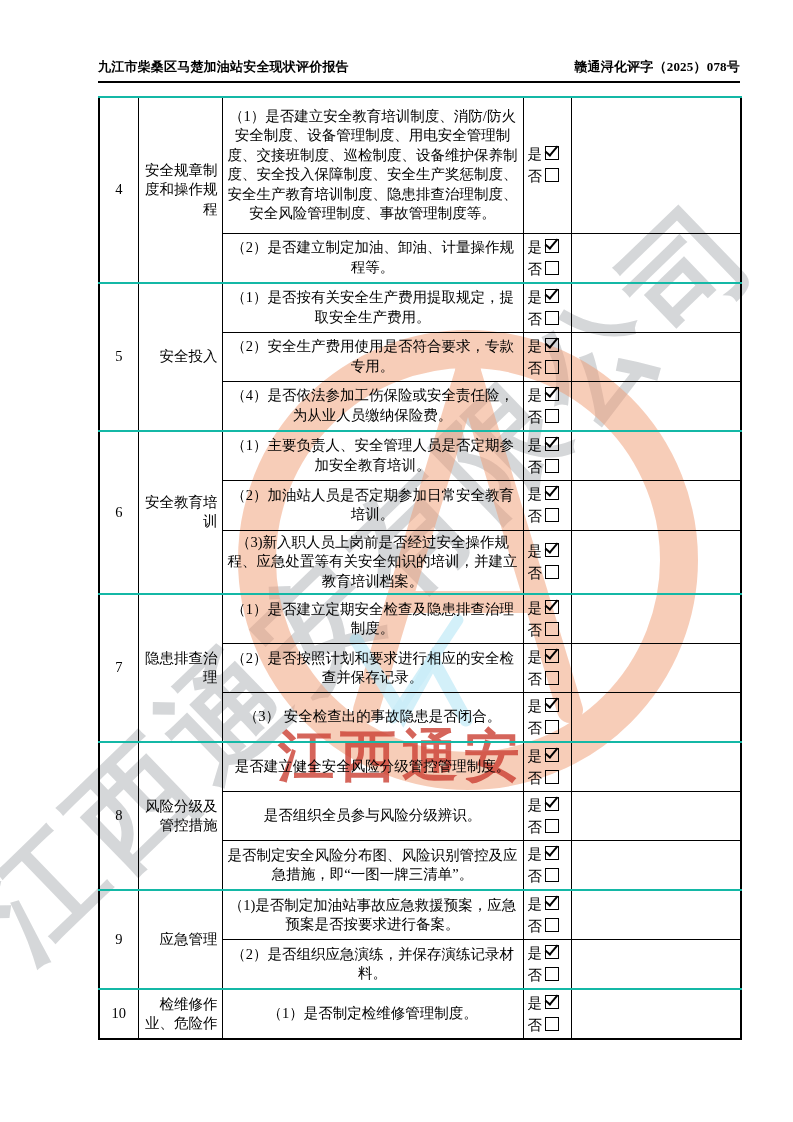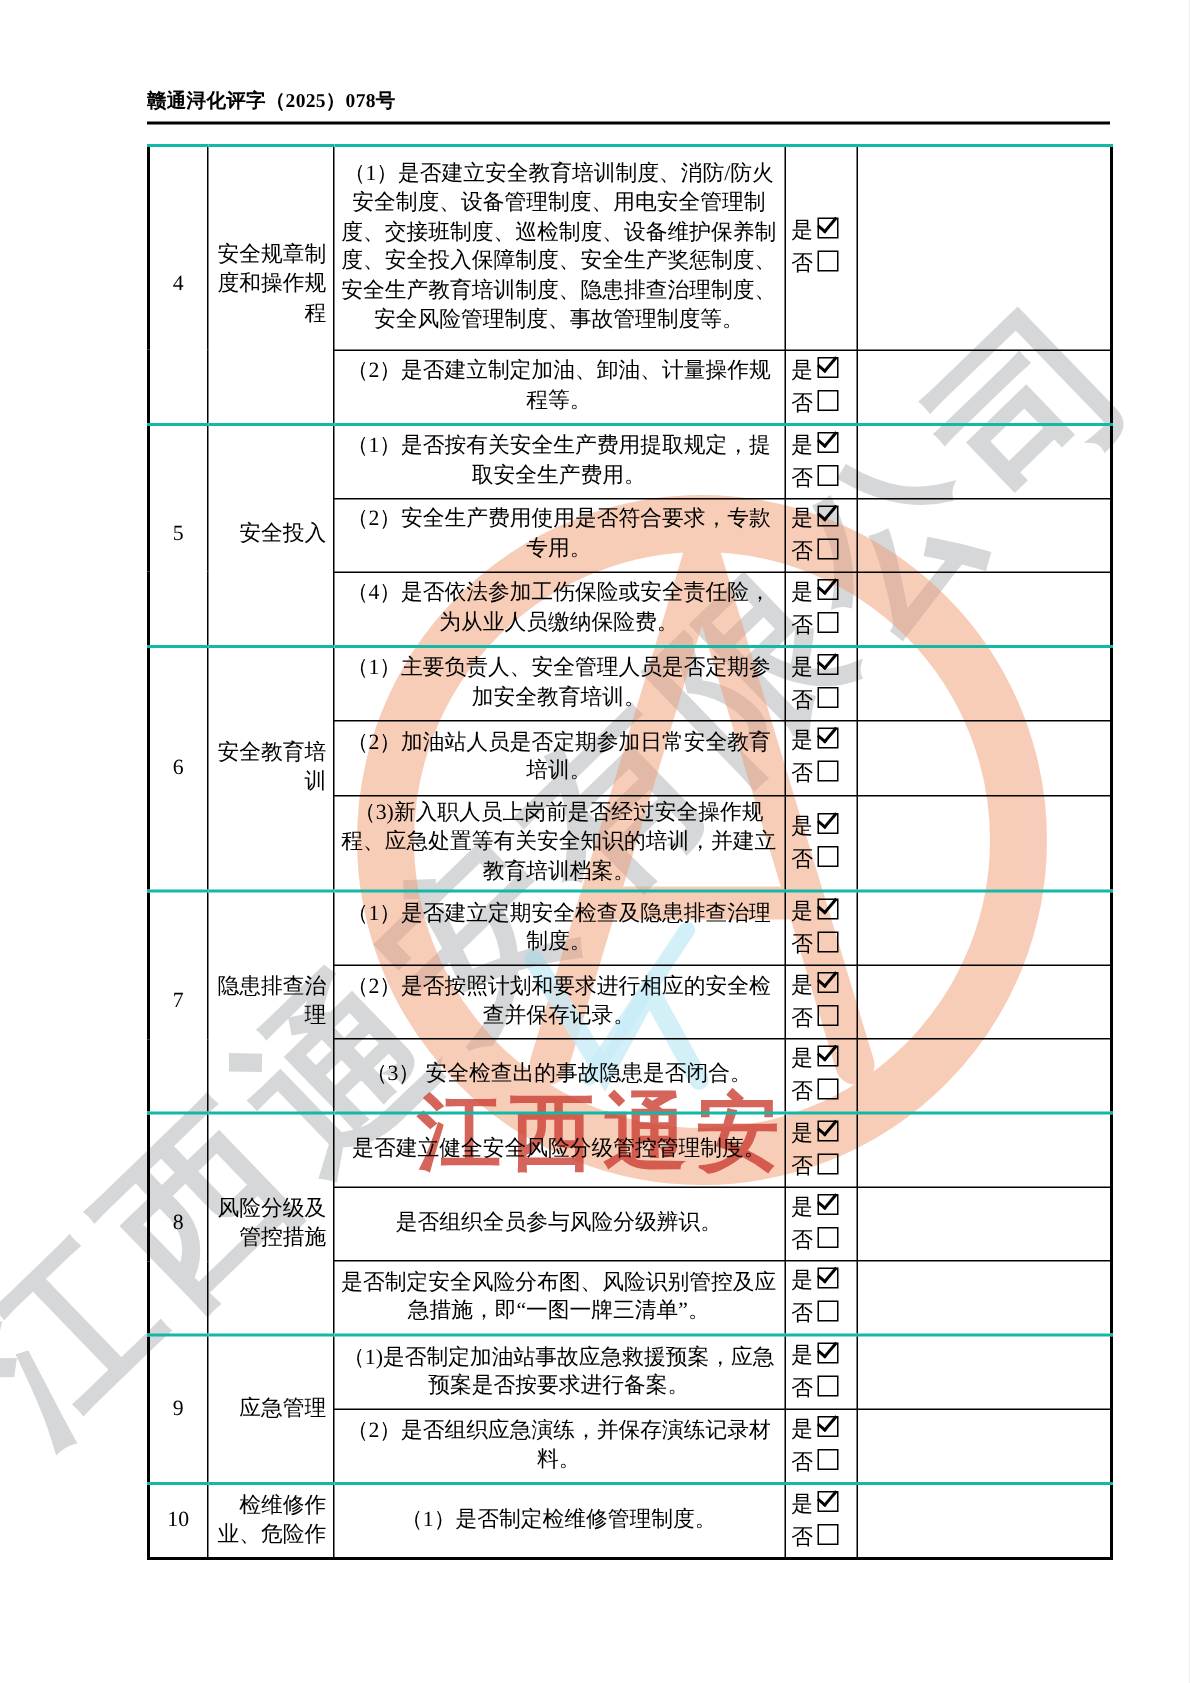--- a/index.html
+++ b/index.html
@@ -72,20 +72,21 @@
       <path d="M185 292 L315 292" fill="none" stroke="#f09c74" stroke-width="22" stroke-linecap="round"></path>
       <path d="M138 330 L185 405 L215 350 L248 410" fill="none" stroke="#93d9f0" stroke-width="13" stroke-linecap="round" opacity="0.8"></path>
       <path d="M175 408 L240 310" fill="none" stroke="#93d9f0" stroke-width="11" stroke-linecap="round" opacity="0.8"></path>
     </svg>
     <div class="wm-red">江西通安</div>
   </div>
 
   <div class="content">
 
     <div class="hdr">
+      <span>九江市柴桑区马楚加油站安全现状评价报告</span>
       <span>赣通浔化评字（2025）078号</span>
     </div>
 
     <table class="chk">
       <colgroup>
         <col style="width:39px">
           <col style="width:84px">
           <col style="width:301px">
           <col style="width:48px">
           <col style="width:170px">

